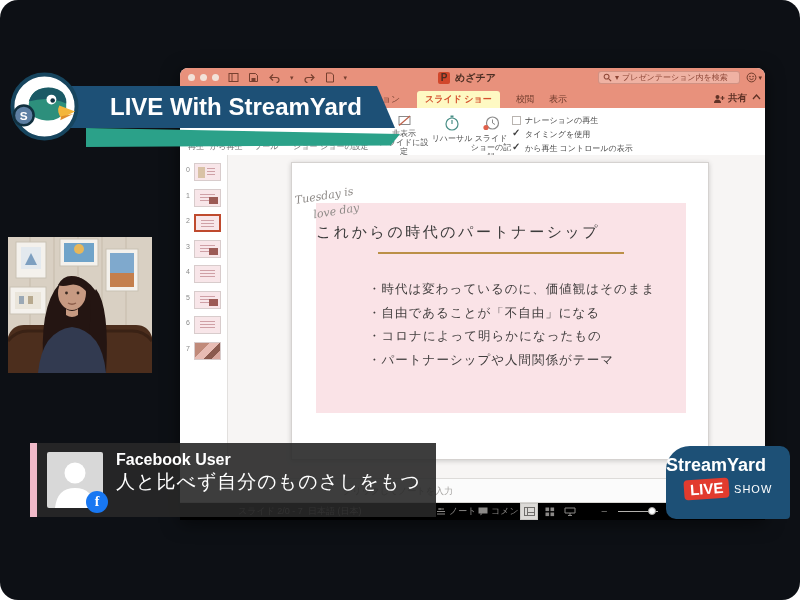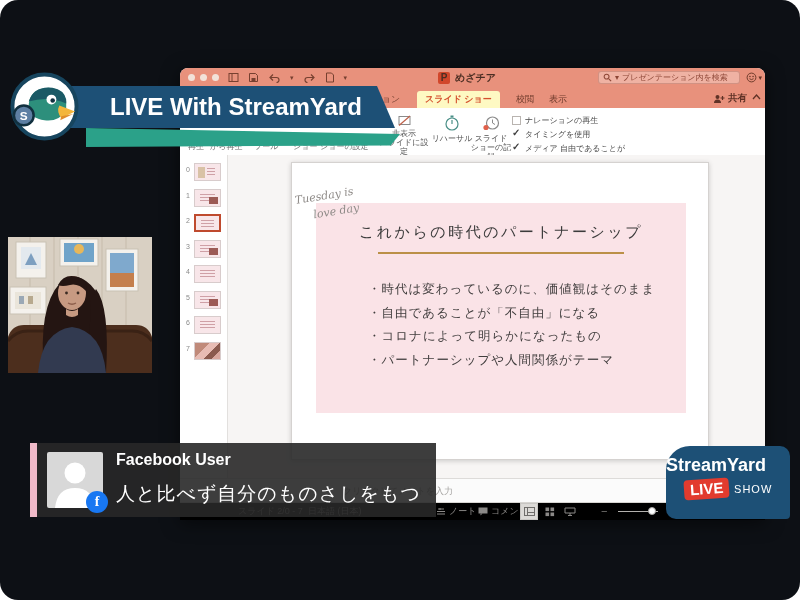--- a/index.html
+++ b/index.html
@@ -54,21 +54,21 @@
   .thumb.v-fig::after{content:"";position:absolute;left:3px;top:3px;width:7px;height:11px;background:#d9c2a6}
   .thumb.v-photo::after{content:"";position:absolute;right:2px;bottom:2px;width:9px;height:7px;background:#9c5a55}
   .thumb.v-cover{background:linear-gradient(135deg,#c08a7a 0 35%,#e7bcb4 35% 60%,#8a5a4e 60% 80%,#d8a79e 80%)}
   .thumb.selected{border:2px solid #bf4a2e}
 
   .editor{flex:1;background:#f7f5f4;position:relative}
   .slide{position:absolute;left:63px;top:7px;width:418px;height:298px;background:#fff;border:1px solid #d5d2d0;box-shadow:0 1px 5px rgba(0,0,0,.18);box-sizing:border-box}
   .pinkbox{position:absolute;left:24px;top:40px;width:370px;height:210px;background:#fae3e7}
   .script{position:absolute;left:4px;top:24px;transform:rotate(-9deg);font-family:"DejaVu Serif",serif;font-style:italic;font-size:11px;color:#8f8b88;line-height:17px;z-index:2}
   .script .l2{display:block;margin-left:16px}
-  .slide-title{position:absolute;top:20px;left:0;right:0;text-align:center;font-family:"DejaVu Serif",serif;font-size:15px;letter-spacing:2.5px;color:#3b3b3b;white-space:nowrap}
+  .slide-title{position:absolute;top:20px;left:0;right:0;text-align:left;font-family:"DejaVu Serif",serif;font-size:15px;letter-spacing:2.5px;color:#3b3b3b;white-space:nowrap}
   .gold-rule{position:absolute;top:49px;left:62px;right:62px;height:2px;background:#bb9047}
   .bullets{position:absolute;top:74px;left:52px;font-family:"DejaVu Serif",serif;font-size:12.5px;line-height:23.5px;color:#413e3e;letter-spacing:1px;white-space:nowrap}
 
   .notes{position:absolute;left:0;right:0;bottom:17px;height:24px;background:#fbfbfb;border-top:1px solid #dddbd9}
   .notes span{position:absolute;left:163px;top:6px;font-size:9px;color:#a3a19f}
 
   .statusbar{position:absolute;left:0;right:0;bottom:0;height:17px;background:#000000;border-top:1px solid #d7d5d2;font-size:9px;color:#8b8987}
   .statusbar>*{position:absolute;top:0;height:17px;line-height:17px}
   .sb-slideinfo{left:58px}
   .sb-lang{left:128px}
@@ -90,21 +90,21 @@
   
   .webcam{position:absolute;left:8px;top:237px;width:144px;height:136px;background:#000;z-index:20}
 
   
   .comment{position:absolute;left:30px;top:443px;width:406px;height:74px;background:rgba(40,40,40,.9);display:flex;z-index:40}
   .c-bar{width:7px;background:#f0bac9}
   .c-avatar{position:relative;width:56px;height:56px;background:#d8d8d8;border-radius:2px;margin:9px 0 0 10px;flex:none}
   .fb-badge{position:absolute;right:-5px;bottom:-5px;width:22px;height:22px;border-radius:50%;background:#1877f2;color:#fff;font-weight:bold;font-size:14px;text-align:center;line-height:22px;font-family:"Liberation Serif",serif}
   .c-texts{margin:8px 0 0 13px;color:#fff}
   .c-name{font-size:16px;font-weight:bold}
-  .c-msg{font-size:19px;margin-top:12px;letter-spacing:1px;white-space:nowrap}
+  .c-msg{font-size:19px;margin-top:0;letter-spacing:1px;white-space:nowrap}
 
   
   .badge{position:absolute;left:666px;top:446px;width:124px;height:73px;background:#1d5076;border-radius:24px 10px 4px 10px;text-align:left;color:#fff;z-index:40}
   .badge-brand{font-size:18px;font-weight:bold;margin-top:9px}
   .badge-row{display:flex;justify-content:center;align-items:center;gap:5px;margin-top:3px}
   .badge-live{background:#e23b2e;border-radius:4px;padding:1px 6px 2px;font-weight:bold;font-size:15px;transform:rotate(-4deg)}
   .badge-show{font-weight:normal;font-size:11px;letter-spacing:1px}
 </style>
 </head>
 <body>
@@ -222,21 +222,21 @@
         <div class="cb-row">
           <span class="cb-mark"></span>
           <span>ナレーションの再生</span>
         </div>
         <div class="cb-row checked">
           <span class="cb-mark"></span>
           <span>タイミングを使用</span>
         </div>
         <div class="cb-row checked">
           <span class="cb-mark"></span>
-          <span>メディア 自由であることが</span>
+          <span>から再生 コントロールの表示</span>
         </div>
       </div>
     </div>
 
     <div class="pbody">
       <div class="thumbs">
         <div class="thumb-row">
             <span class="tnum">0</span>
             <div class="thumb v-fig"></div>
           </div>

